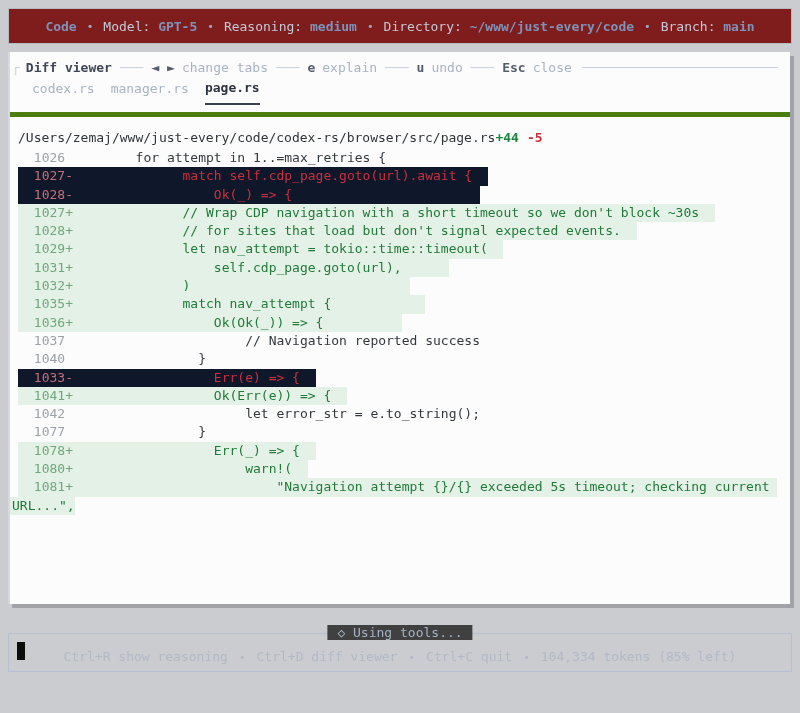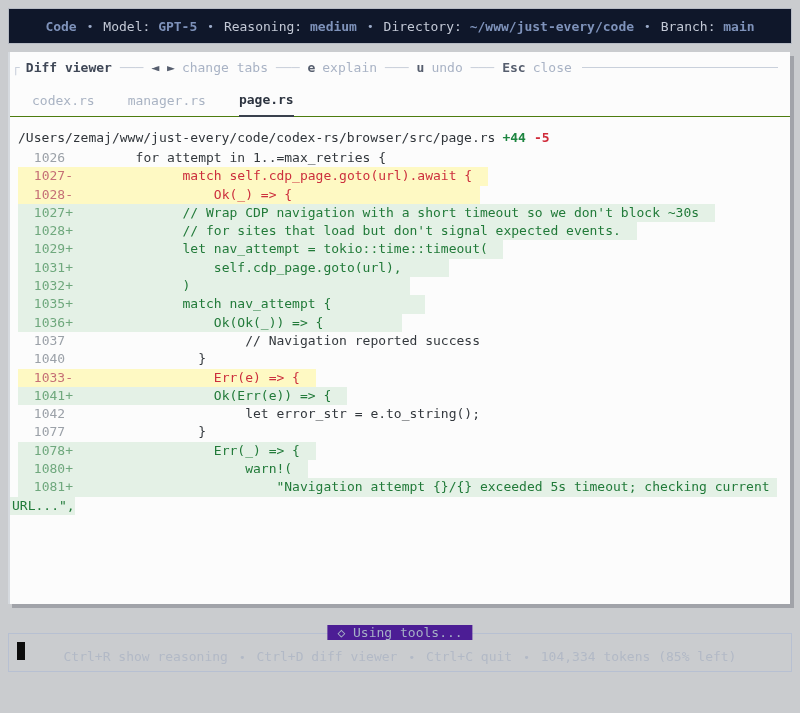--- a/index.html
+++ b/index.html
@@ -6,21 +6,21 @@
   html,body { background:#cacccf; }
   .screen {
     position:relative; width:800px; height:713px; overflow:hidden;
     background:#cacccf;
     font-family:"DejaVu Sans Mono","Liberation Mono",monospace;
   }
 
   
   .topbar {
     position:absolute; left:8px; top:8px; width:784px; height:36px;
-    border:1px solid #b6bac3; background:#0f172a;
+    border:1px solid #b6bac3; background:#7f1d1d;
     display:flex; align-items:center; justify-content:center;
     font-size:13px; white-space:pre; overflow:hidden;
   }
   .tb-app   { color:#7e92ba; font-weight:bold; }
   .tb-bullet{ color:#9dacca; margin:0 10px; font-size:11px; }
   .tb-label { color:#c3c9d6; }
   .tb-value { color:#7e92ba; font-weight:bold; }
 
   
   .panel {
@@ -35,58 +35,58 @@
     padding:0 12px 0 2px; font-size:13px; white-space:pre;
   }
   .hdr-corner { color:#c9d0db; margin-right:6px; }
   .hdr-title  { color:#3f4756; font-weight:bold; }
   .hdr-dash   { color:#ccd2dc; margin:0 8px; }
   .hdr-key    { color:#565e6e; font-weight:bold; }
   .hdr-action { color:#a9b3c5; margin-left:7px; }
   .hdr-line   { flex:1; border-top:1px solid #c9d0db; margin-left:10px; }
 
   .tabs {
-    display:flex; align-items:flex-end; gap:33px;
-    padding:12px 0 0 22px; border-bottom:1px solid #4d7c0f;
+    display:flex; align-items:flex-end; gap:16px;
+    padding:12px 0 8px 22px; border-bottom:5px solid #4d7c0f;
     font-size:13px; height:38px;
   }
   .tab { color:#a9b3c3; padding-bottom:8px; cursor:default; }
   .tab.active {
     color:#2d3440; font-weight:bold;
     border-bottom:2px solid #3a414d; margin-bottom:-1px;
   }
 
   .filepath {
     padding:13px 0 0 8px; font-size:13px; color:#30353a;
     white-space:pre; height:32px;
   }
-  .fp-add { color:#1d8540; font-weight:bold; margin-left:7px; }
+  .fp-add { color:#1d8540; font-weight:bold; margin-left:0; }
   .fp-del { color:#d02b3a; font-weight:bold; margin-left:8px; }
 
   .difflines { font-size:13px; line-height:18.3px; }
   .drow { height:18.3px; white-space:pre; overflow:hidden; }
   .chip { display:inline-block; height:18.3px; margin-left:8px; padding-left:8px; white-space:pre; }
   .chip.wrap { margin-left:0; padding-left:2px; }
-  .chip.del  { background:#fef9c3; }
+  .chip.del  { background:#0f172a; }
   .chip.add  { background:#e4f1e6; }
   .gut.ctx  { color:#9ba1a8; }
   .gut.del  { color:#c57076; }
   .gut.add  { color:#6fa87d; }
   .code.ctx { color:#33383d; }
   .code.del { color:#cc2f3d; }
   .code.add { color:#217a39; }
 
   
   .composer {
     position:absolute; left:8px; top:633px; width:784px; height:39px;
     border:1px solid #b7c0d2;
   }
   .status-label {
     position:absolute; top:-9px; left:50%; transform:translateX(-50%);
-    background:#4c1d95; padding:0 10px; color:#a6b1c6; font-size:13px;
+    background:#404040; padding:0 10px; color:#a6b1c6; font-size:13px;
     white-space:pre;
   }
   .cursor {
     position:absolute; left:8px; top:8px; width:8px; height:18px;
     background:#0c0c0c;
   }
 
   
   .footer {
     position:absolute; left:0; top:649px; width:100%;

